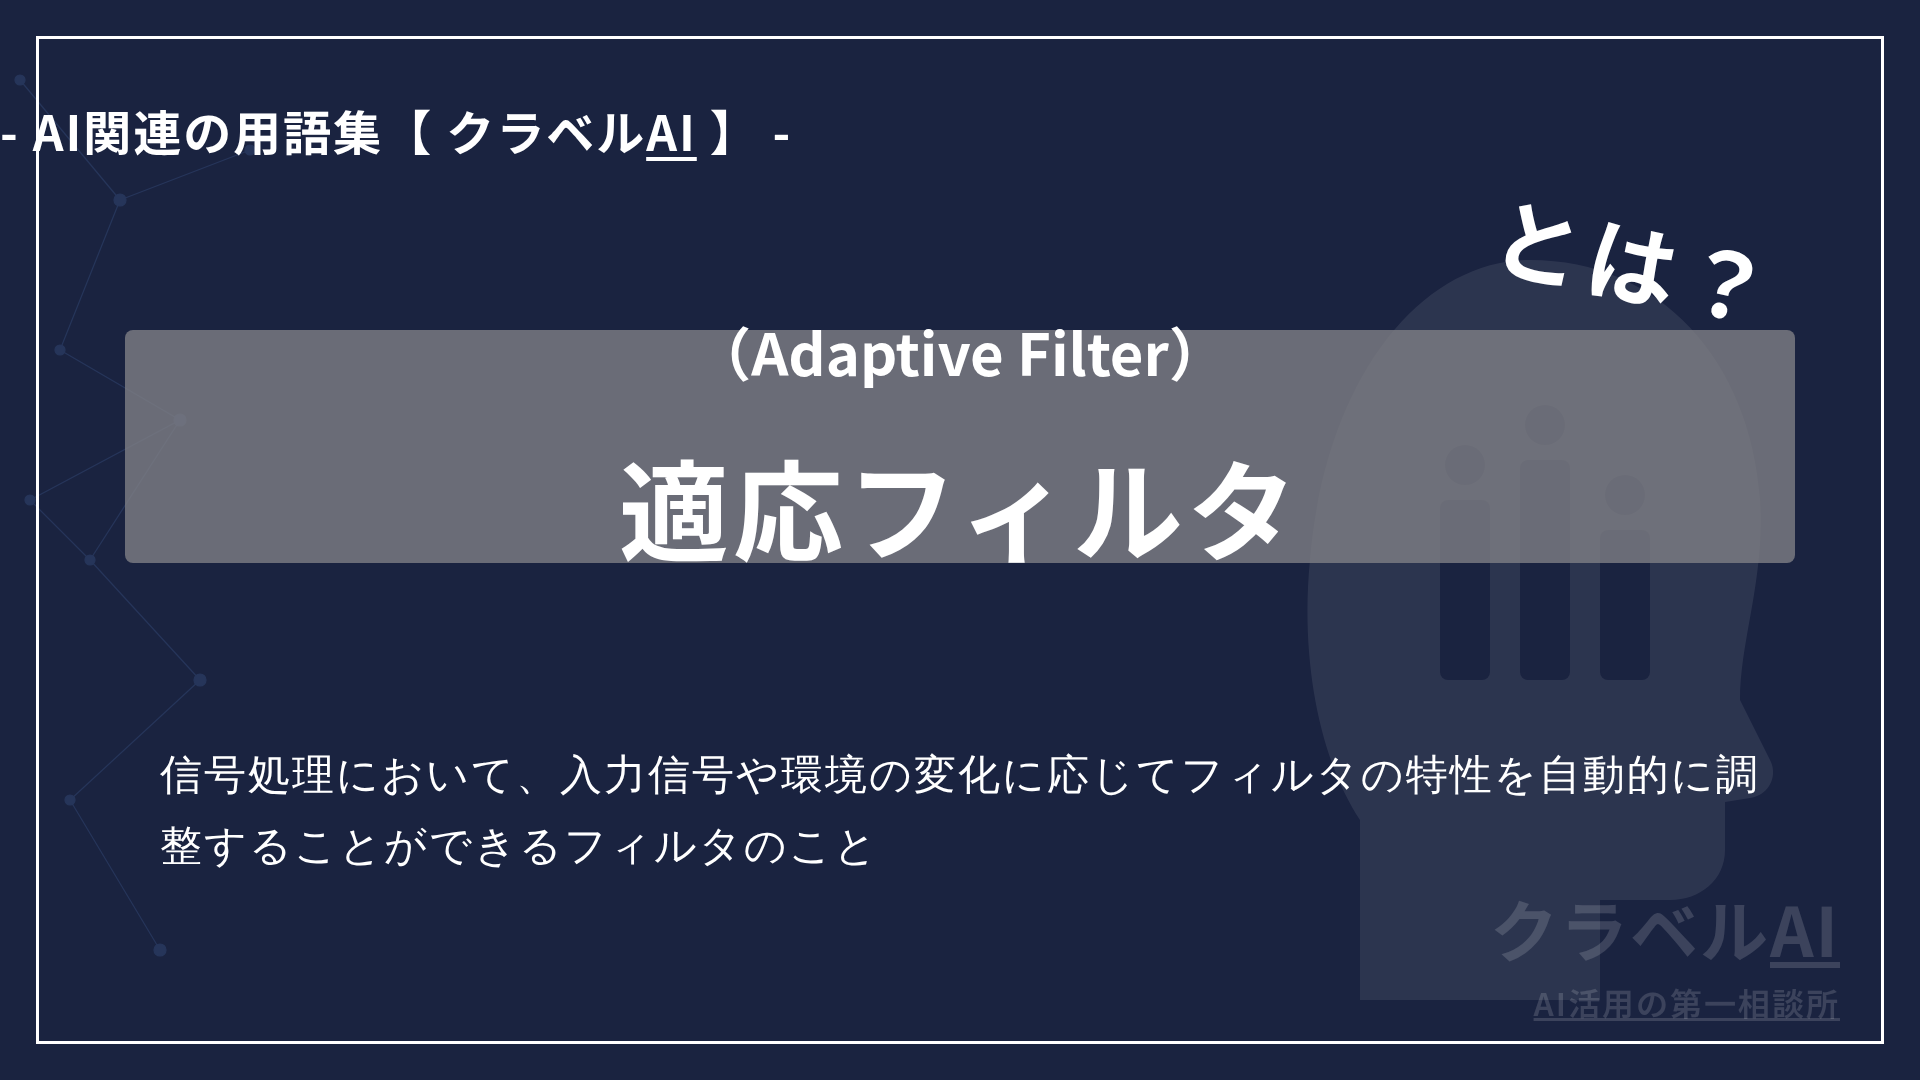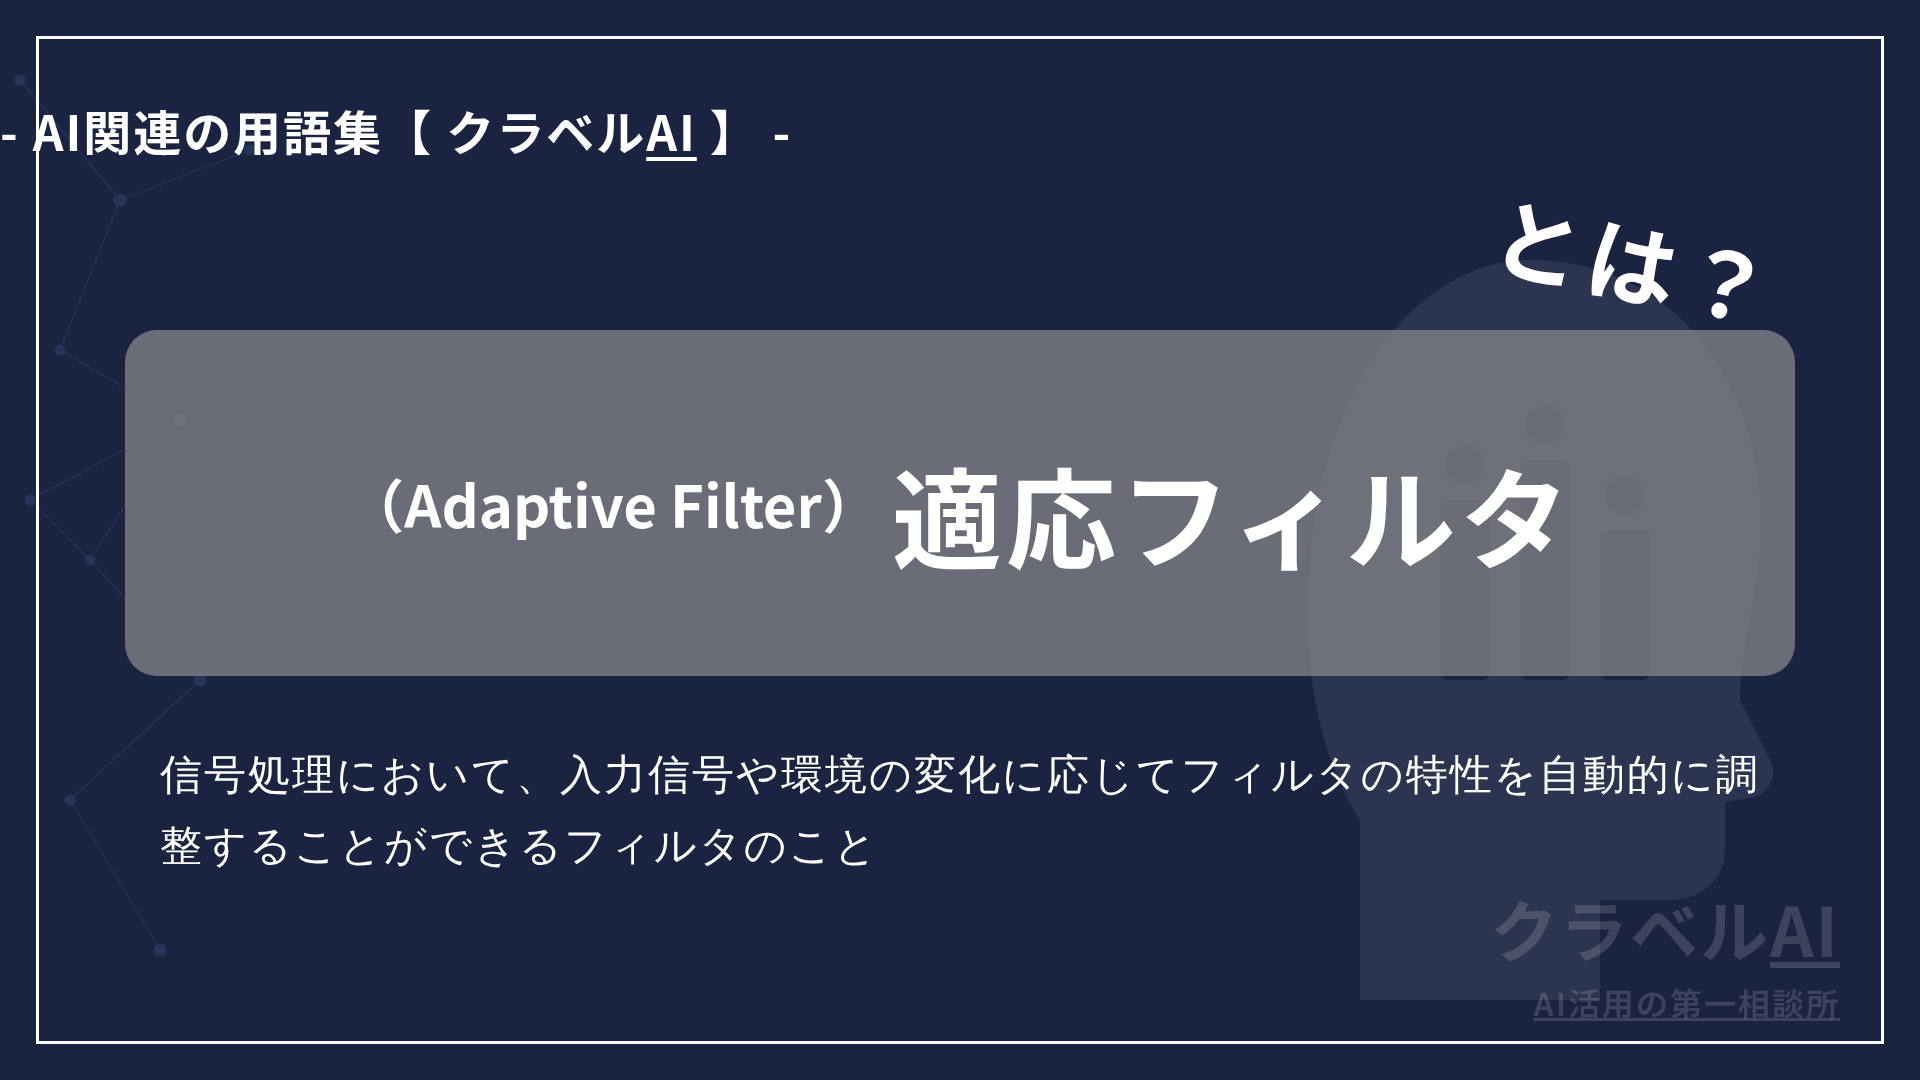--- a/index.html
+++ b/index.html
@@ -64,25 +64,25 @@
     font-weight: 700;
     transform: rotate(12deg);
     letter-spacing: 6px;
     z-index: 3;
   }
   .term-box {
     position: absolute;
     top: 330px;
     left: 125px;
     right: 125px;
-    height: 346px;
+    height: 233px;
     background: rgba(130, 130, 135, 0.78);
-    border-radius: 32px;
+    border-radius: 8px;
     display: flex;
-    flex-direction: row;
+    flex-direction: column;
     align-items: center;
     justify-content: center;
     gap: 12px;
   }
   .term-en {
     color: #ffffff;
     font-size: 58px;
     font-weight: 700;
   }
   .term-jp {

